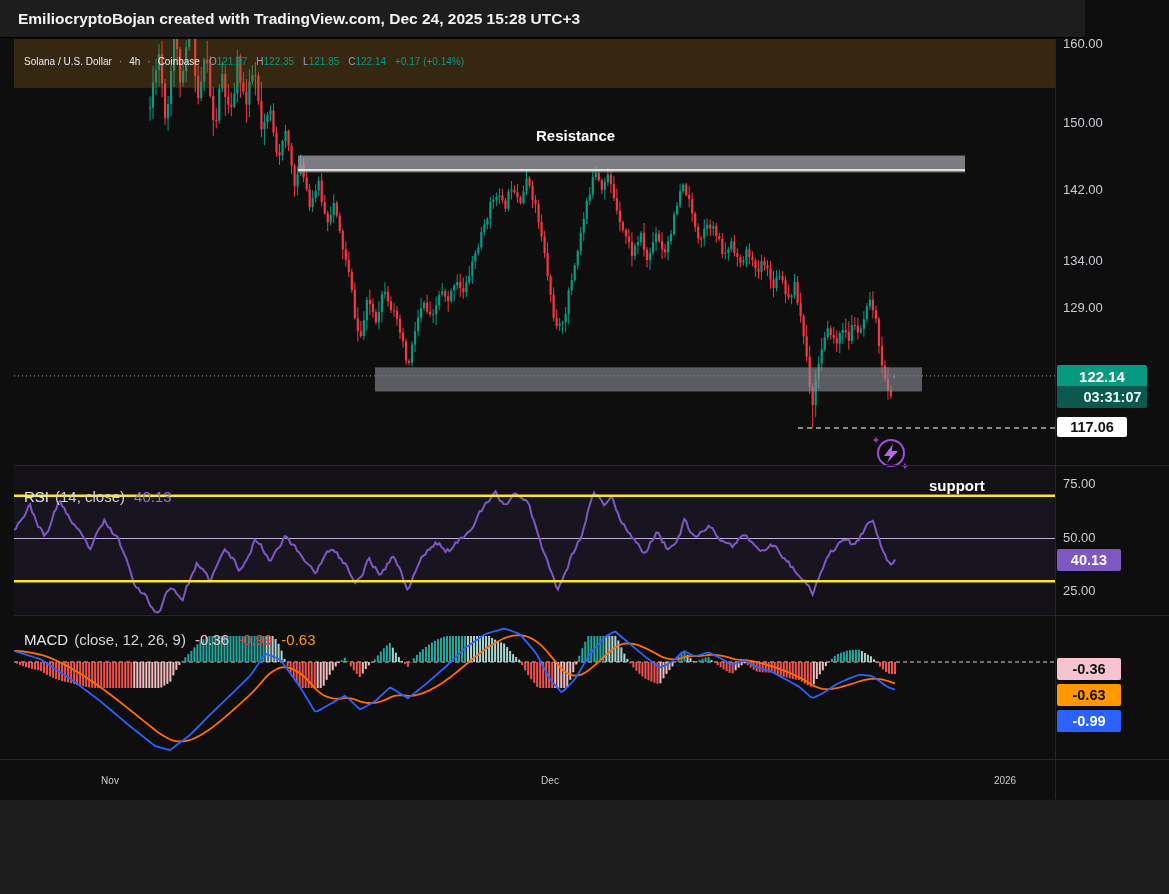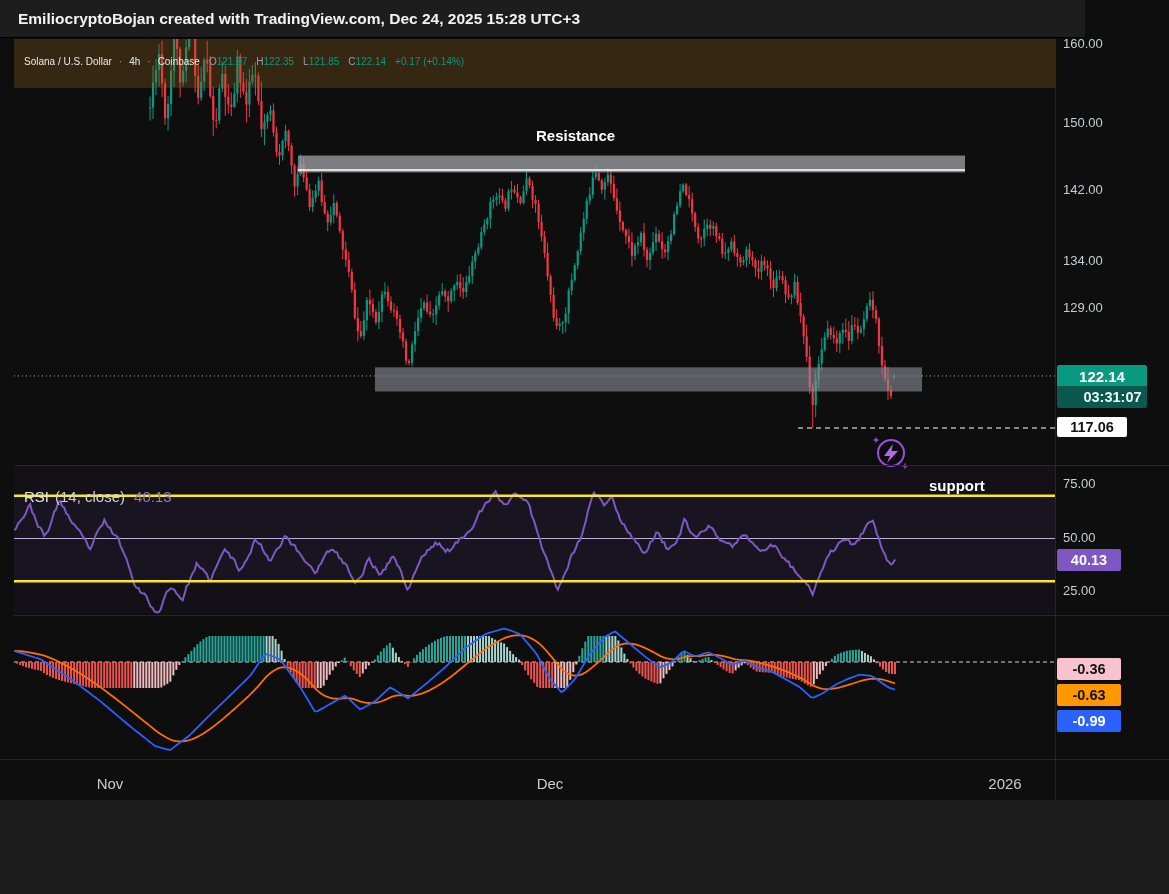--- a/index.html
+++ b/index.html
@@ -25,21 +25,21 @@
   #resistance-label{left:536px;top:127px;}
   #support-label{left:929px;top:433px;margin-top:44px;}
   .badge{position:absolute;left:1057px;z-index:6;display:flex;align-items:center;justify-content:center;
          font-size:14.5px;font-weight:600;border-radius:2px;box-sizing:border-box;}
   #price-badge{top:365px;width:90px;height:22px;background:#089981;color:#fff;font-size:15px;border-radius:2px 2px 0 0;}
   #countdown-badge{top:387px;width:90px;height:22px;background:#0b584e;color:#eafaf6;border-radius:0 0 2px 2px;padding-left:21px;}
   #low-badge{top:417px;width:70px;height:20px;background:#ffffff;color:#111;}
   #rsi-badge{width:64px;height:22px;background:#7e57c2;color:#fff;}
   .macd-badge{width:64px;height:22px;}
   .tick{position:absolute;left:1063px;z-index:4;font-size:13px;color:#c9ccd4;}
-  .time-label{position:absolute;top:775px;z-index:4;font-size:15px;color:#c9ccd4;transform:translateX(-50%);}
+  .time-label{position:absolute;top:775px;z-index:4;font-size:10px;color:#c9ccd4;transform:translateX(-50%);}
   .footer{position:absolute;left:0;top:800px;width:1169px;height:94px;background:#1d1d1d;z-index:6;}
 </style>
 </head>
 <body>
 
 <div class="screen">
 
   <div class="topbar">
     <span class="t">EmiliocryptoBojan created with TradingView.com, Dec 24, 2025 15:28 UTC+3</span>
   </div>
@@ -889,20 +889,23 @@
     </svg>
 
   <div class="legend">
     <span>Solana / U.S. Dollar</span><span class="sep">·</span><span>4h</span><span class="sep">·</span><span>Coinbase</span><span class="olab">O</span><span class="oval">121.97</span><span class="olab">H</span><span class="oval">122.35</span><span class="olab">L</span><span class="oval">121.85</span><span class="olab">C</span><span class="oval">122.14</span><span class="chg">+0.17 (+0.14%)</span>
   </div>
 
   <div class="pane-label" id="rsi-label">
     <span>RSI</span><span class="param">(14, close)</span><span class="v rsi-v">40.13</span>
   </div>
 
+  <div class="pane-label" id="macd-label">
+    <span>MACD</span><span class="param">(close, 12, 26, 9)</span><span class="v macd-h">-0.36</span><span class="v macd-m">-0.99</span><span class="v macd-s">-0.63</span>
+  </div>
 
   <div class="anno" id="resistance-label">Resistance</div>
   <div class="anno" id="support-label">support</div>
 
   <div class="badge" id="price-badge" style="background: rgb(8, 153, 129); top: 365.433px;">122.14</div>
   <div class="badge" id="countdown-badge" style="background: rgb(11, 88, 78); top: 386.433px;">03:31:07</div>
   <div class="badge" id="low-badge" style="top: 417px;">117.06</div>
   <div class="badge" id="rsi-badge" style="background: rgb(126, 87, 194); top: 548.622px;">40.13</div>
 
   <div class="footer">

